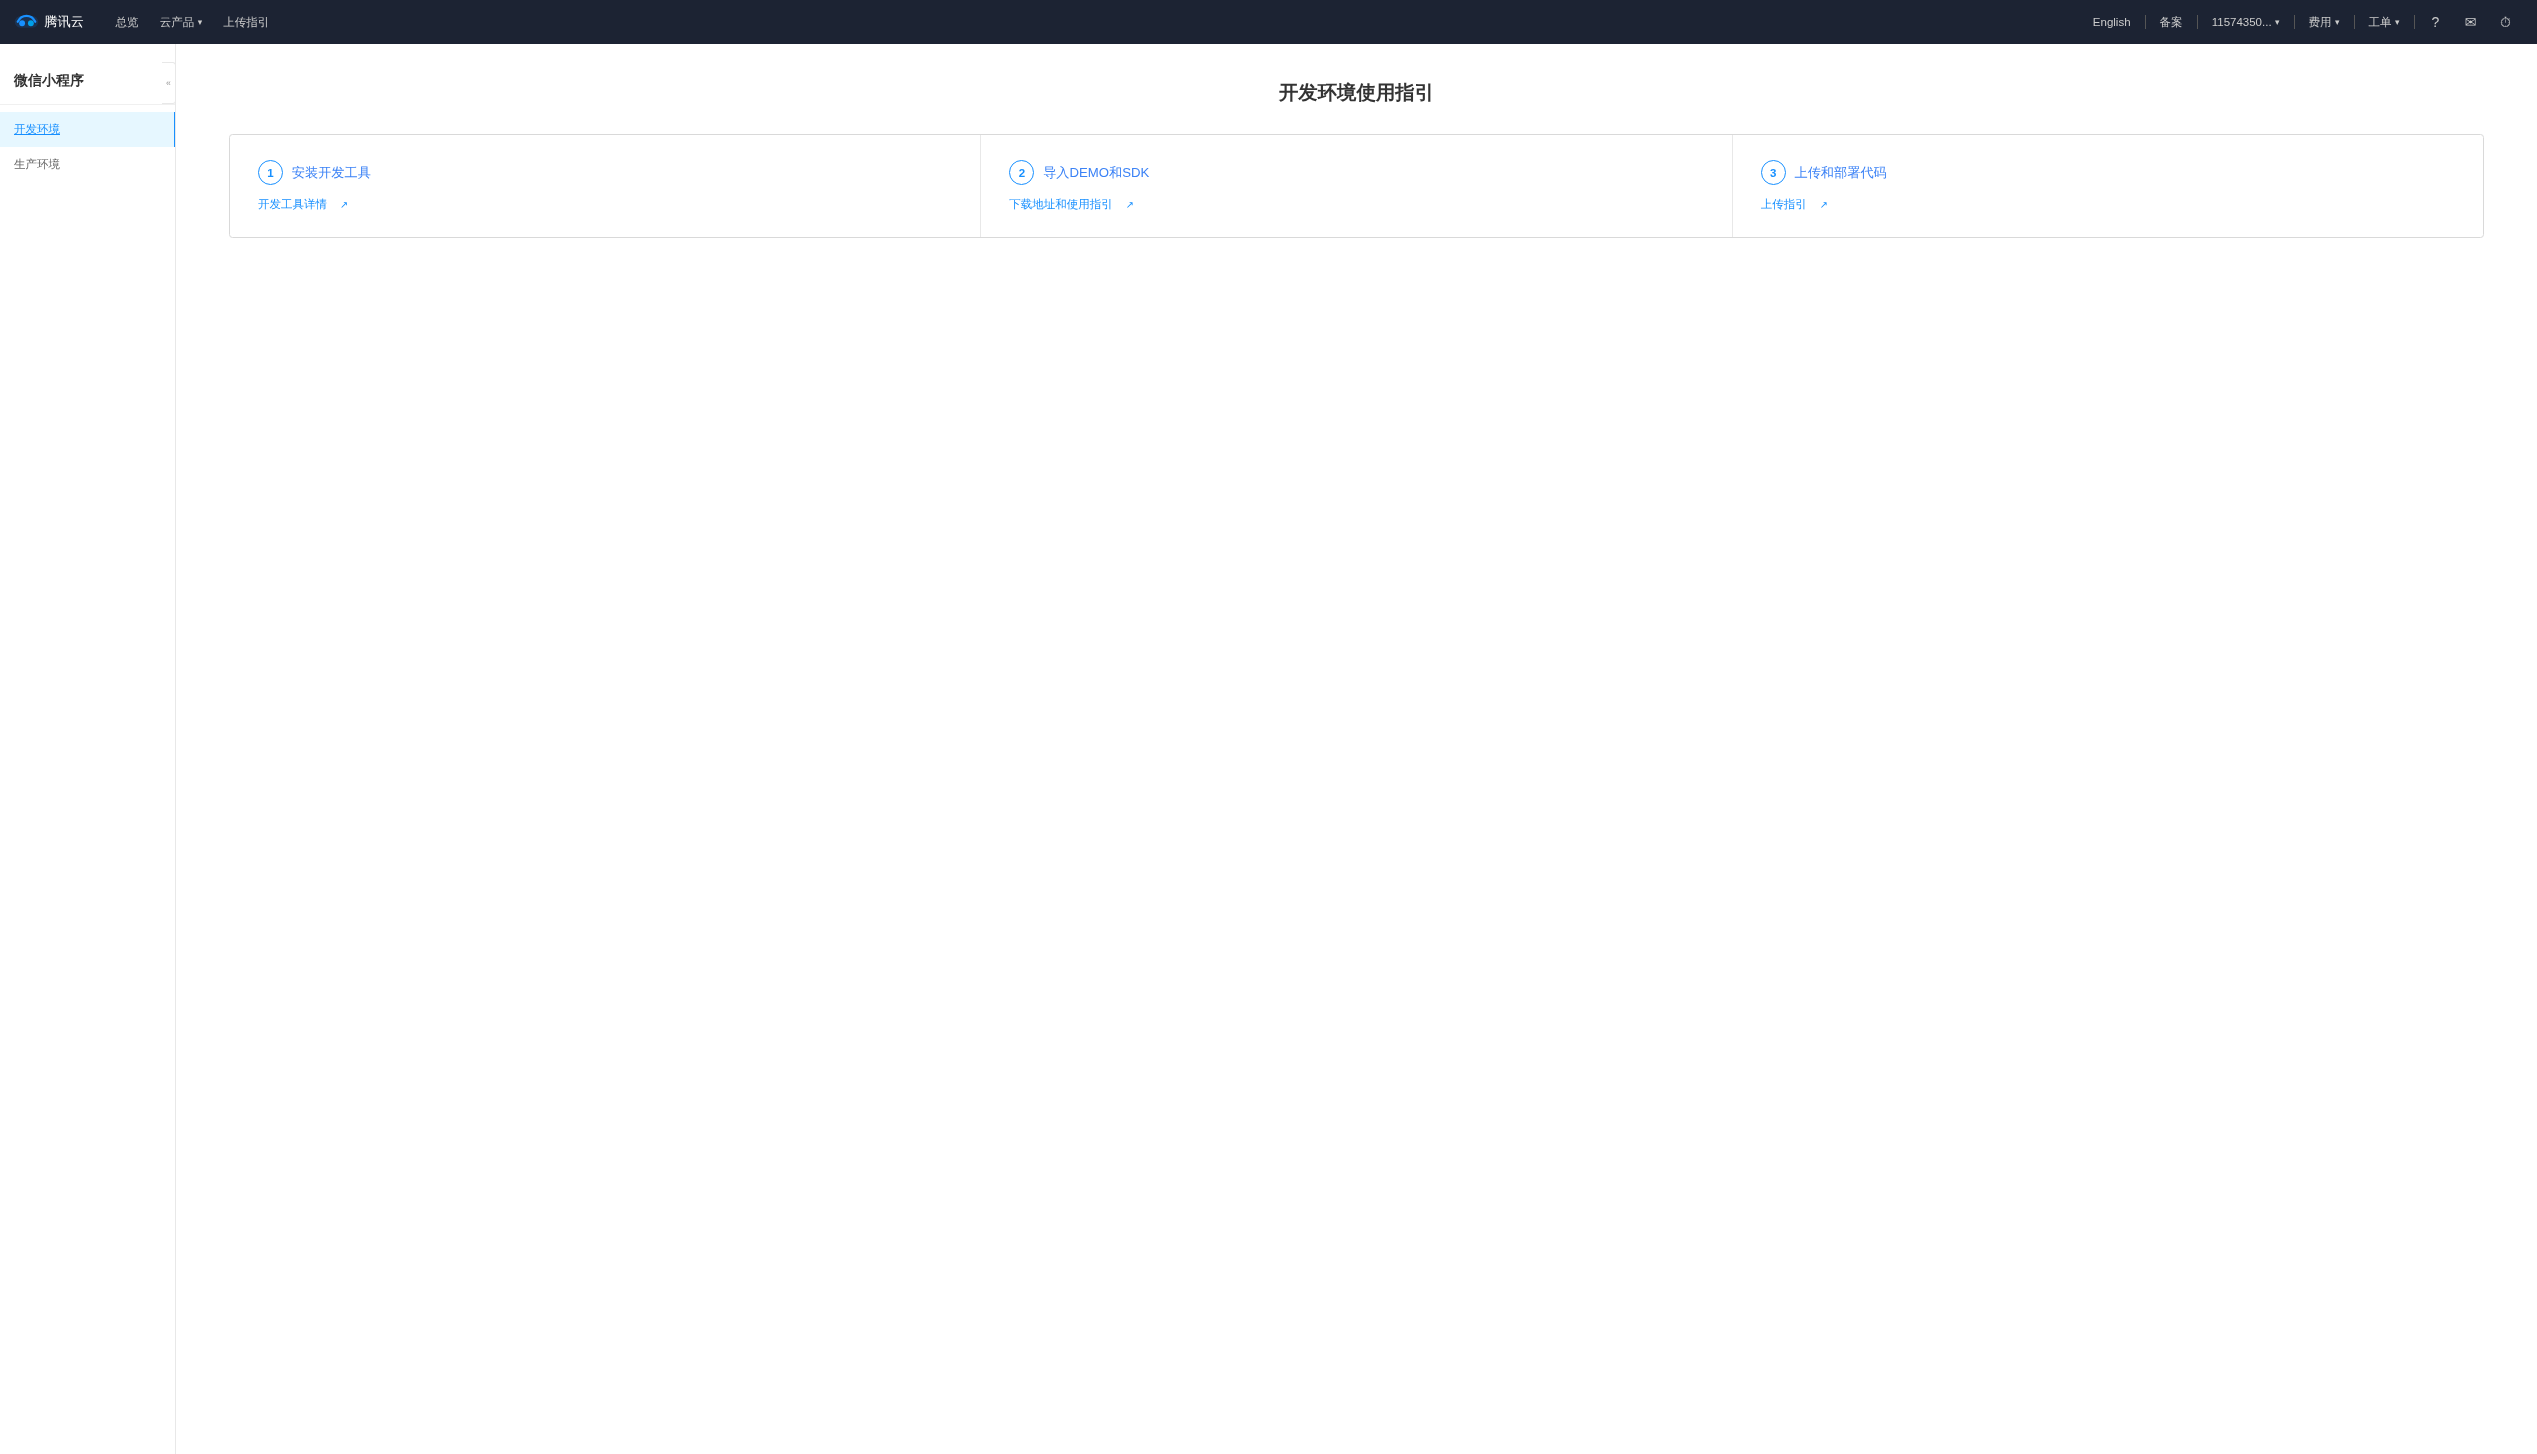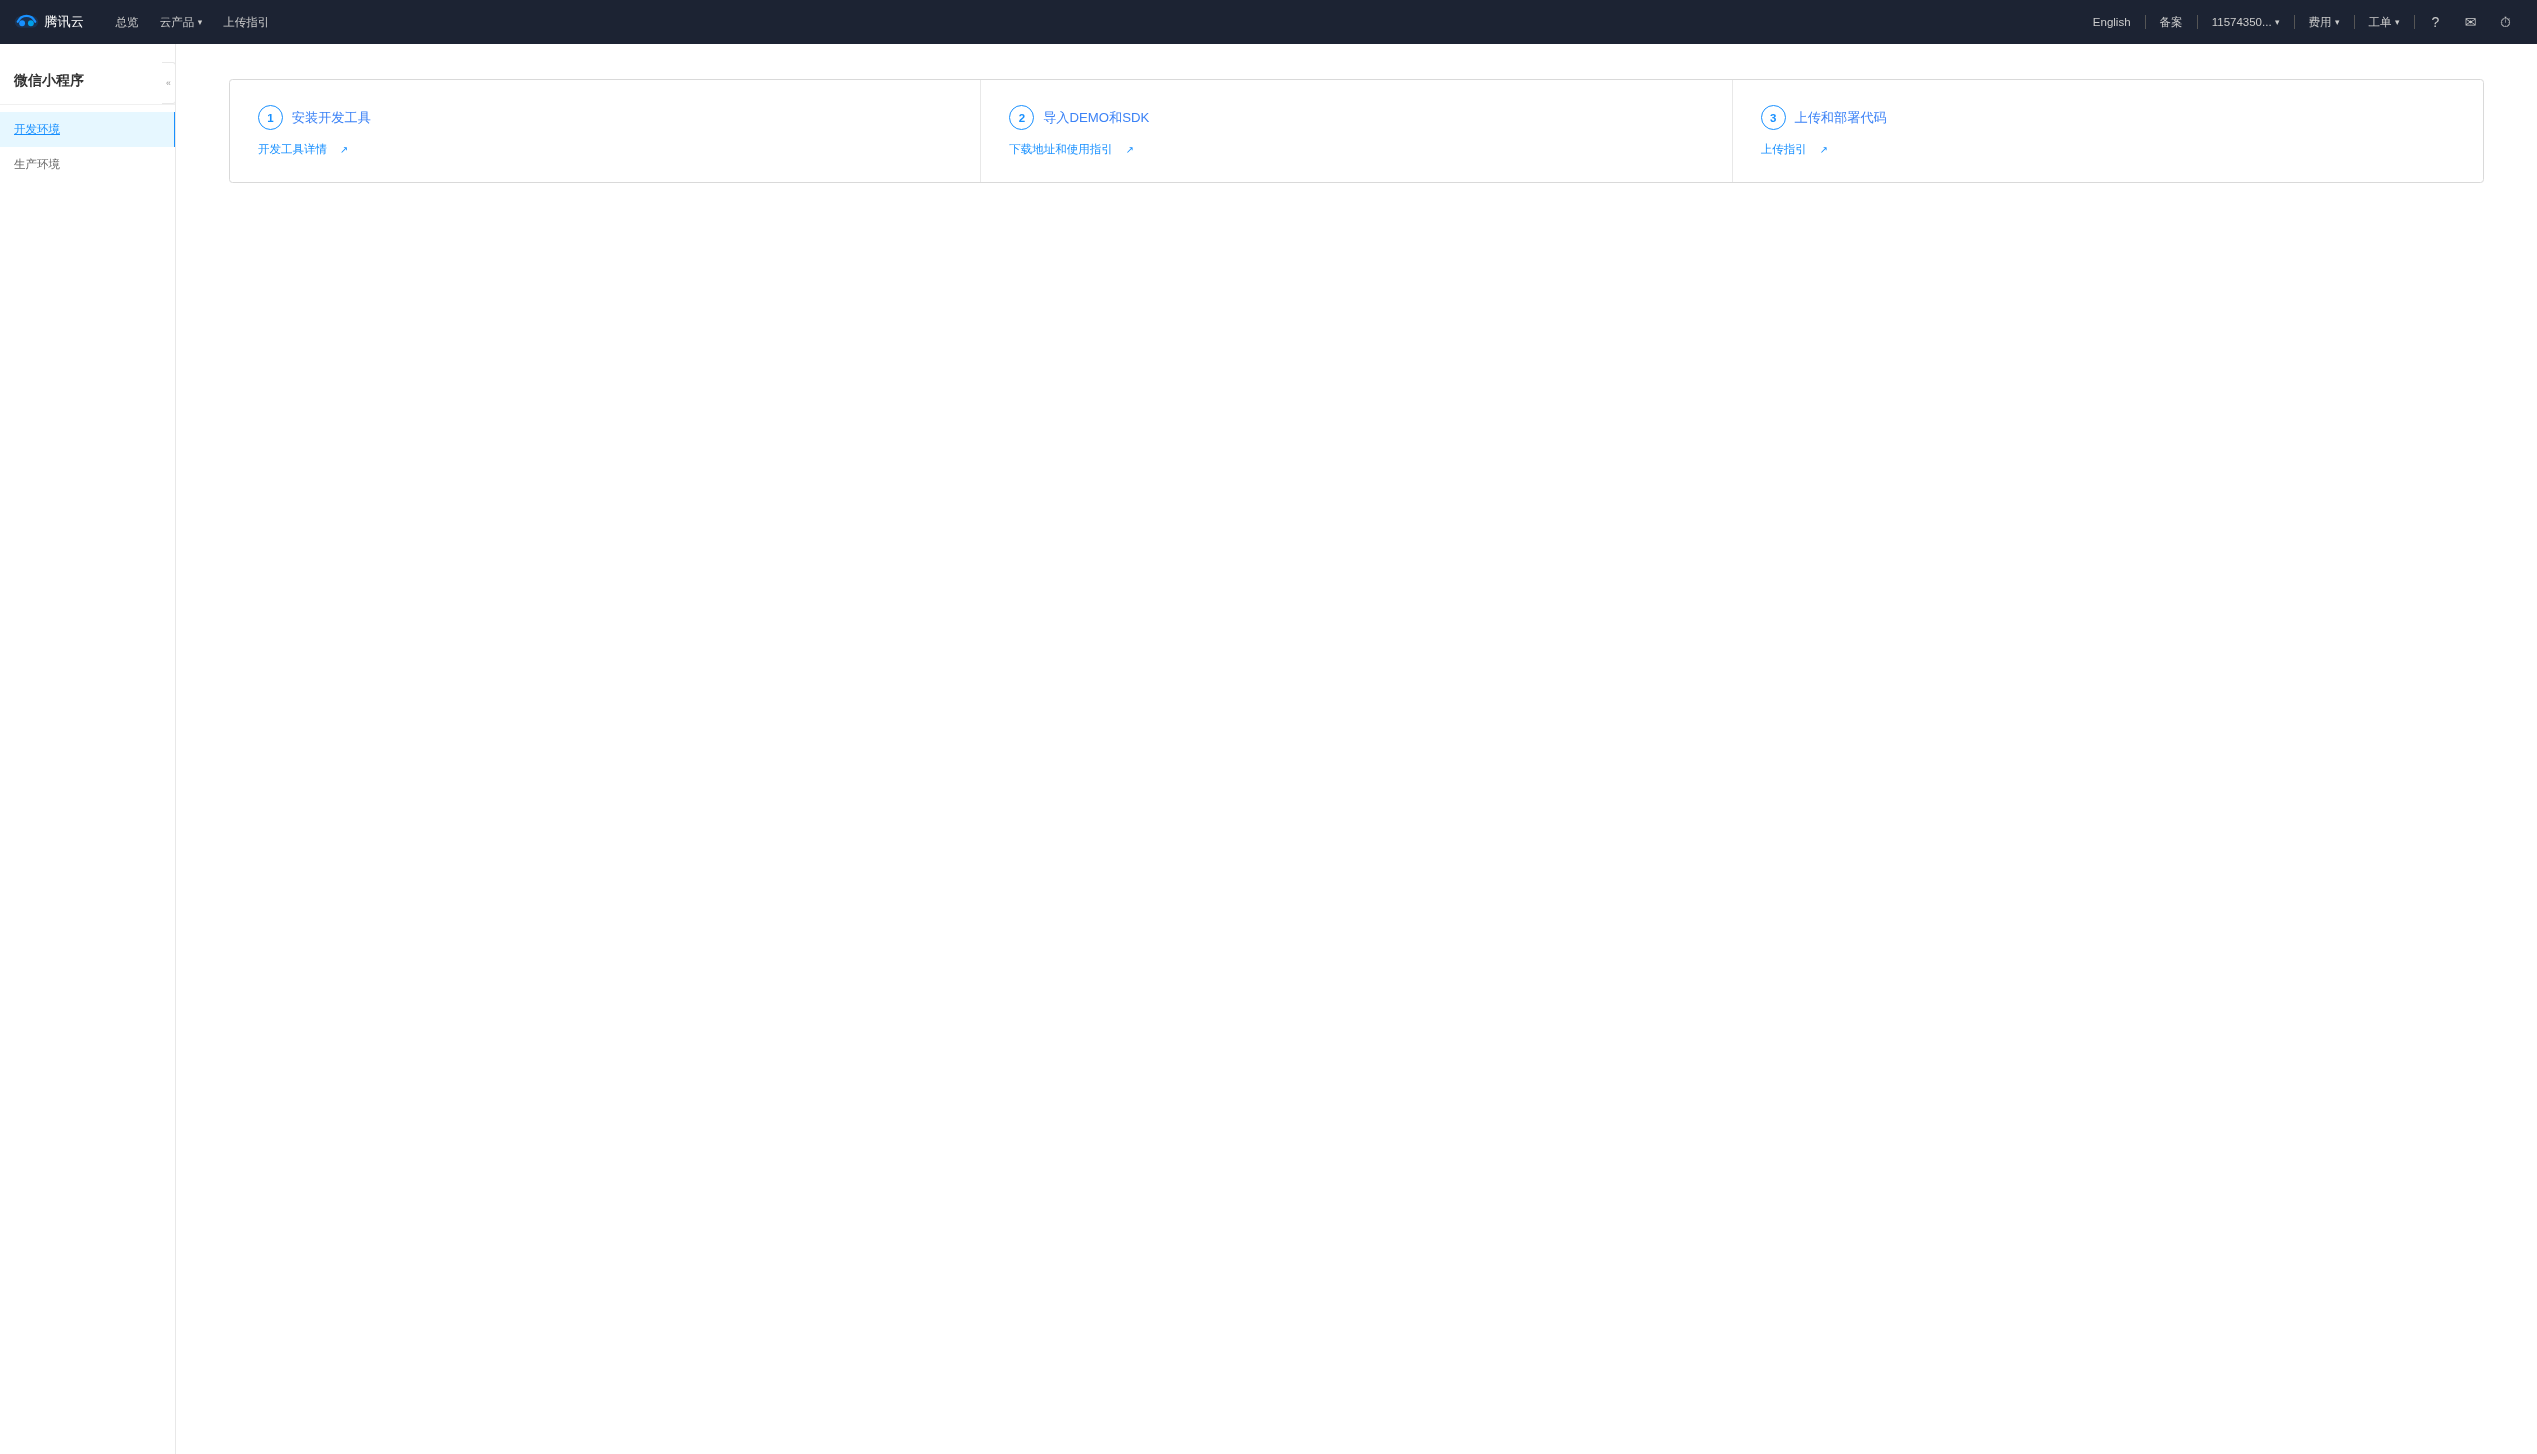--- a/index.html
+++ b/index.html
@@ -281,20 +281,21 @@
       <div class="sidebar-menu-item active">
         <span>开发环境</span>
       </div>
       <div class="sidebar-menu-item">
         <span>生产环境</span>
       </div>
     </nav>
   </aside>
 
   <main class="main-content">
+    <h1 class="page-title">开发环境使用指引</h1>
 
     <div class="steps-card">
 
       <div class="step-item">
         <div class="step-header">
           <div class="step-number">1</div>
           <span class="step-title">安装开发工具</span>
         </div>
         <a class="step-link">
           <span>开发工具详情</span>

